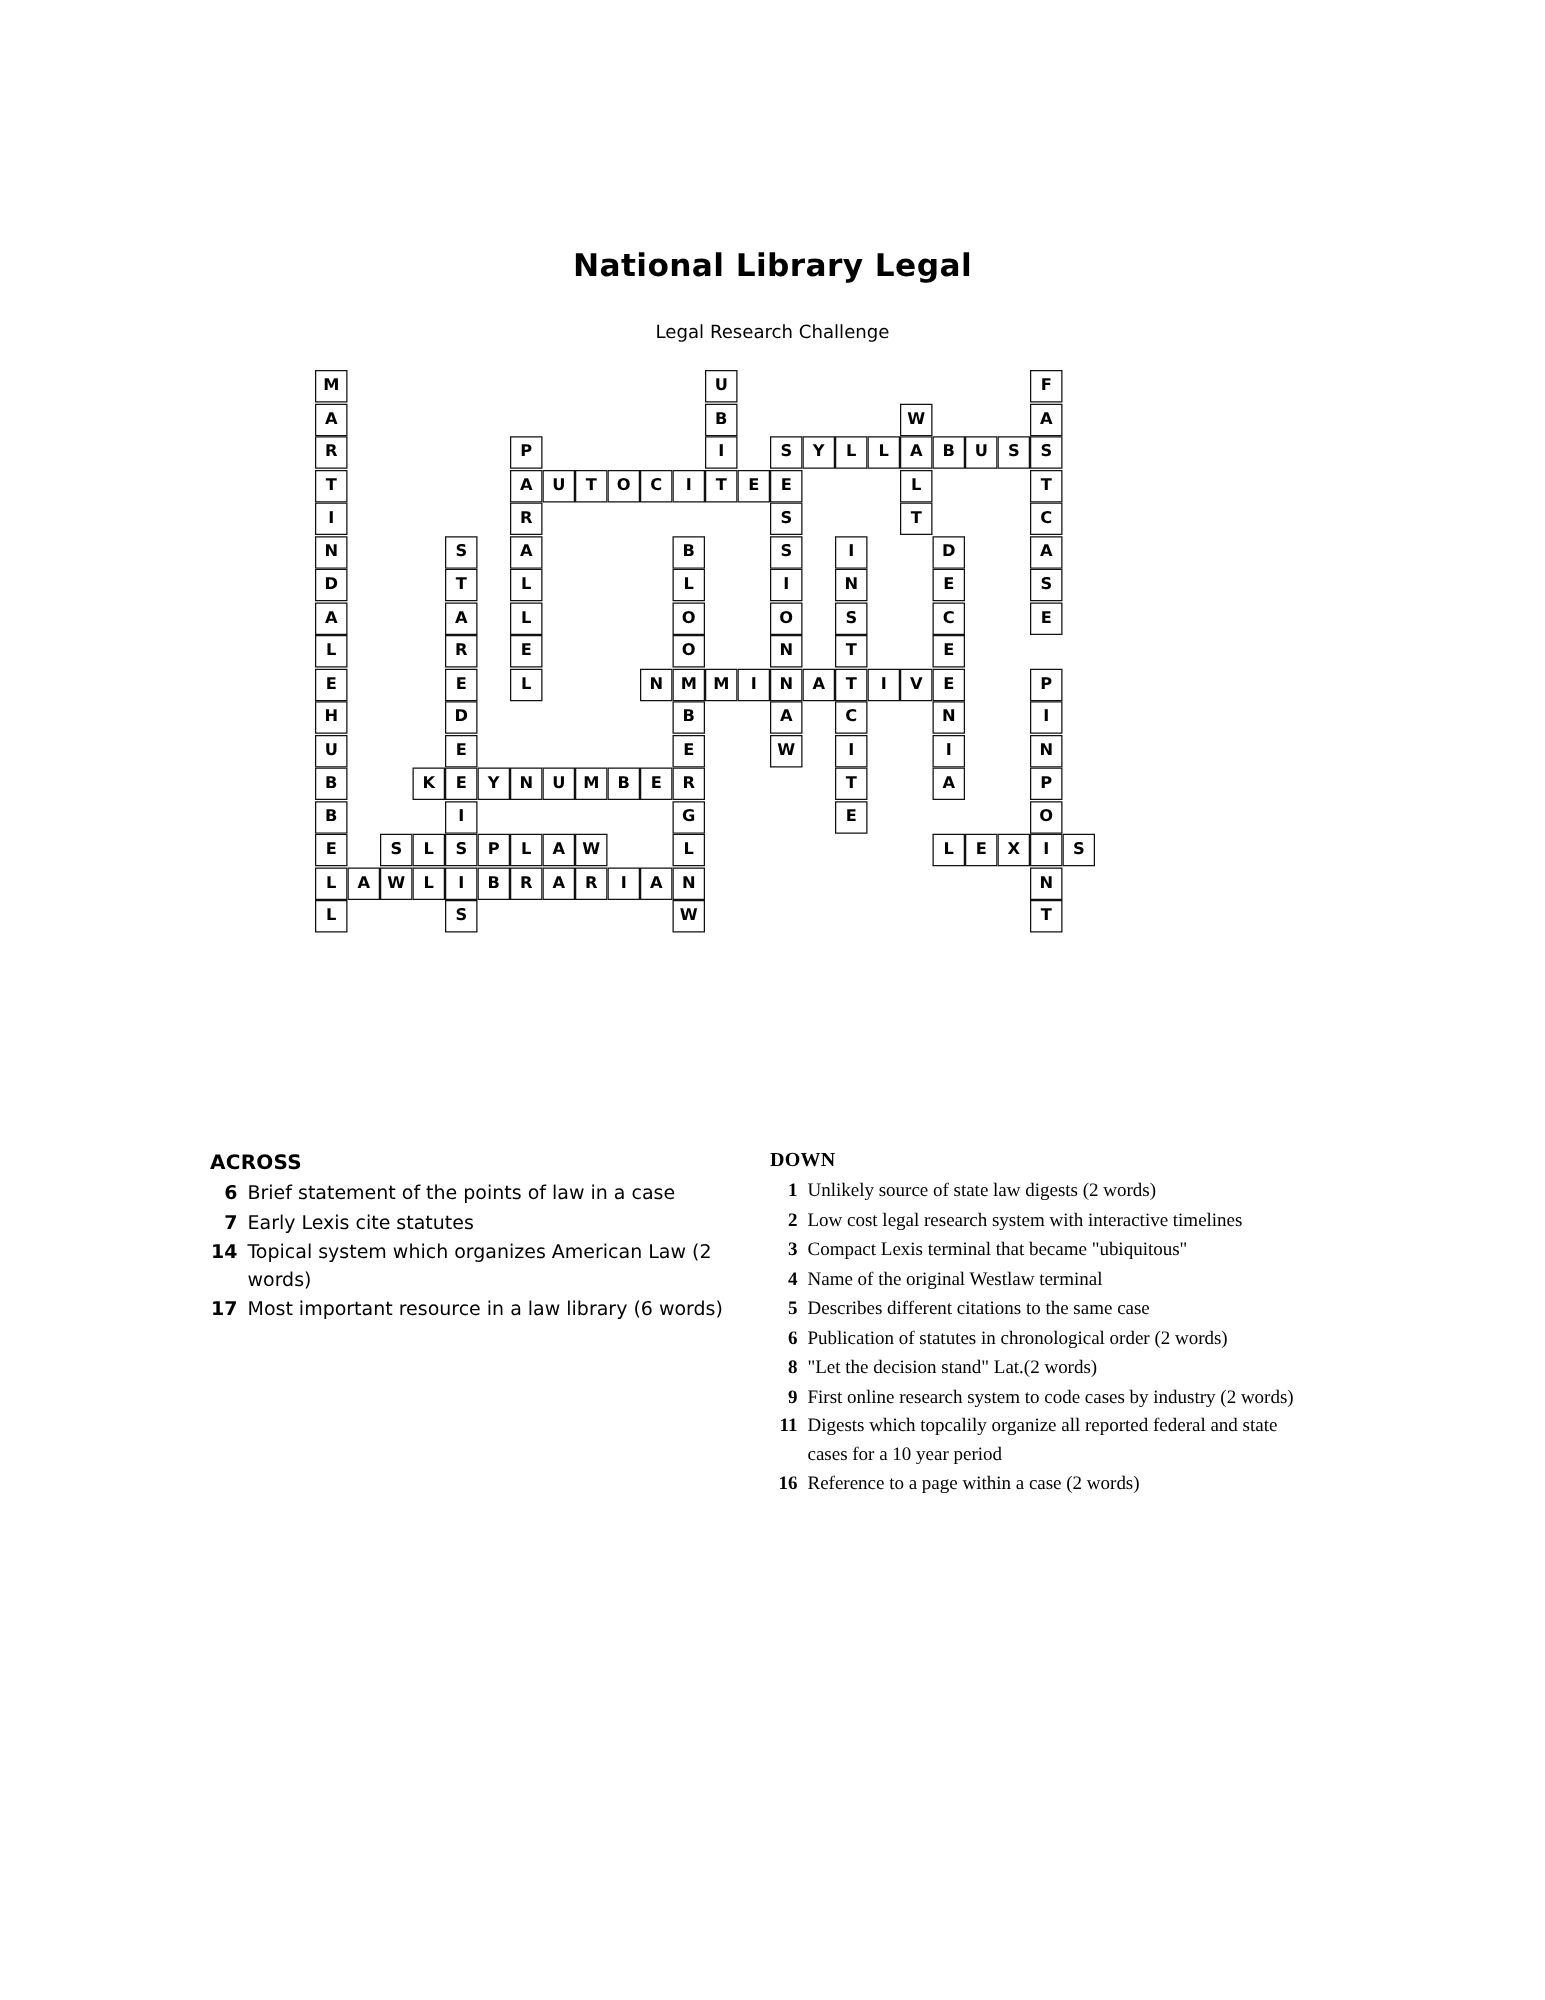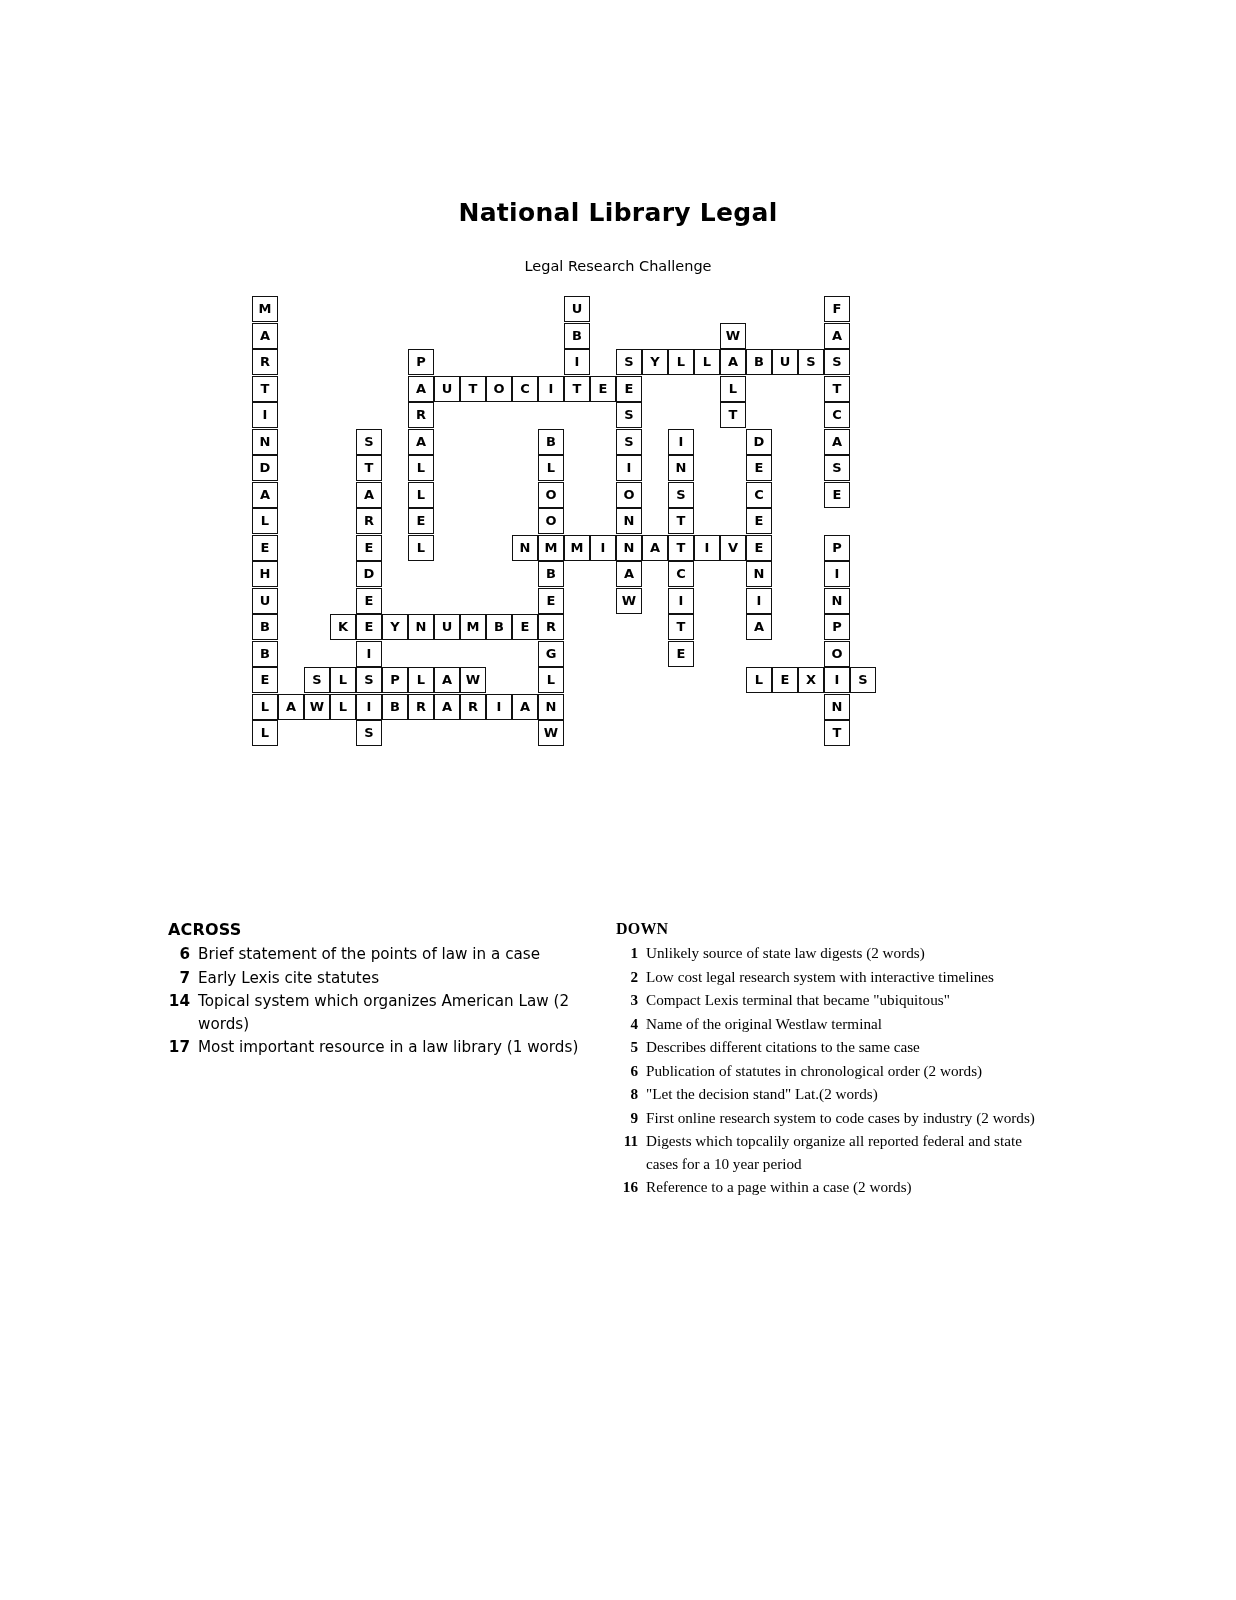--- a/index.html
+++ b/index.html
@@ -266,21 +266,21 @@
         <li class="clue">
           <span class="clue-num">7</span>
           <span class="clue-text">Early Lexis cite statutes</span>
         </li>
         <li class="clue">
           <span class="clue-num">14</span>
           <span class="clue-text">Topical system which organizes American Law (2 words)</span>
         </li>
         <li class="clue">
           <span class="clue-num">17</span>
-          <span class="clue-text">Most important resource in a law library (1 words)</span>
+          <span class="clue-text">Most important resource in a law library (6 words)</span>
         </li>
       </ul>
   </div>
 
   <div class="clues" id="down-col">
     <div class="clue-head">DOWN</div>
     <ul class="clue-list" id="down-list">
         <li class="clue">
           <span class="clue-num">1</span>
           <span class="clue-text">Unlikely source of state law digests (2 words)</span>

